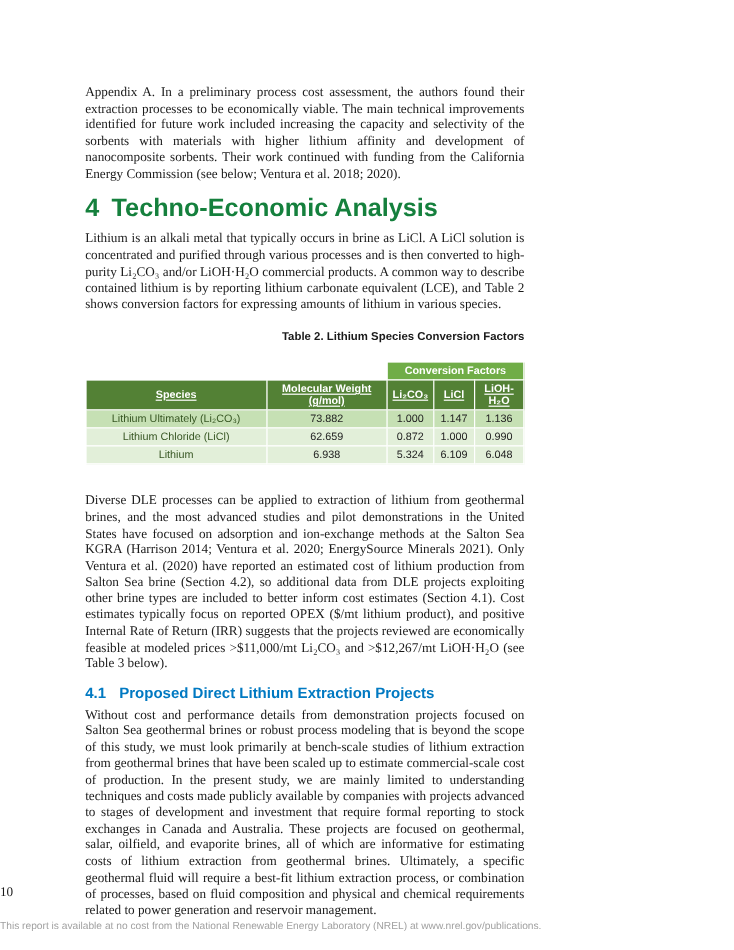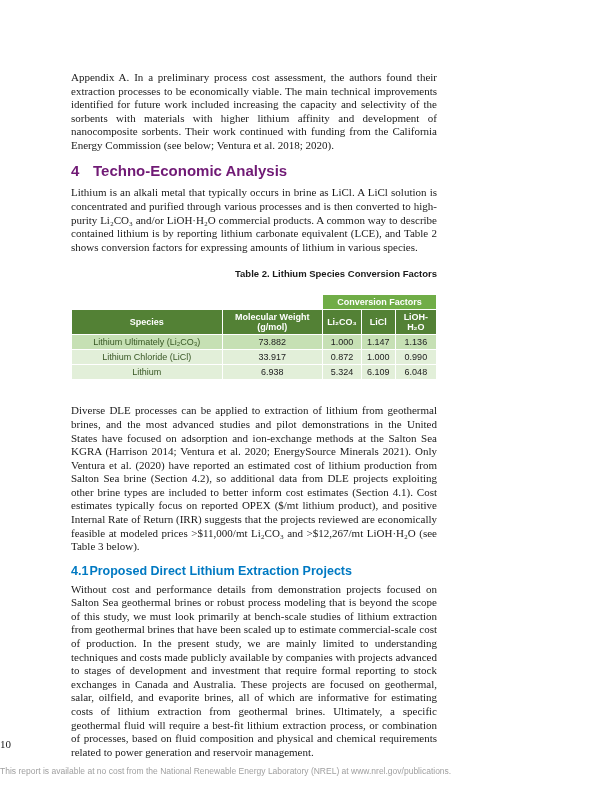--- a/index.html
+++ b/index.html
@@ -21,33 +21,33 @@
   }
   p.body-text {
     font-size: 11px;
     line-height: 1.235;
     text-align: justify;
     margin: 0 0 10px 0;
   }
   h1.section-heading {
     font-family: "Liberation Sans", sans-serif;
     font-weight: bold;
-    font-size: 15px;
-    color: #701a75;
+    font-size: 21px;
+    color: #15803d;
     margin: 3px 0 7px 0;
   }
   h1.section-heading .sec-num { display: inline-block; min-width: 22px; }
   h2.subsection-heading {
     font-family: "Liberation Sans", sans-serif;
     font-weight: bold;
     font-size: 12.5px;
     color: #0079C2;
     margin: 6px 0 5px 0;
   }
-  h2.subsection-heading .sec-num { display: inline-block; margin-right: 1px; }
+  h2.subsection-heading .sec-num { display: inline-block; margin-right: 11px; }
   .table-block { margin: 14px 0 24px 0; }
   .table-caption {
     font-family: "Liberation Sans", sans-serif;
     font-weight: bold;
     font-size: 9.5px;
     text-align: right;
     margin: 0 0 4px 0;
     color: #1a1a1a;
   }
   table.conv-table {
@@ -72,20 +72,21 @@
   th.blank-corner { background: transparent; border: none; }
   th.group-header {
     background: #70AD47;
     color: #ffffff;
     font-weight: bold;
   }
   th.col-header {
     background: #538135;
     color: #ffffff;
     font-weight: bold;
+    text-decoration: underline;
   }
   tr.row-odd td { background: #C6E0B4; }
   tr.row-even td { background: #E2EFD9; }
   td.species-cell { color: #375623; }
   td.num-cell { color: #222222; }
   .page-number {
     position: absolute;
     bottom: 42px;
     left: 0; right: 0;
     font-family: "Liberation Serif", serif;
@@ -141,21 +142,21 @@
         <tbody>
           <tr class="row-odd">
             <td class="species-cell">Lithium Ultimately (Li₂CO₃)</td>
             <td class="num-cell">73.882</td>
             <td class="num-cell">1.000</td>
             <td class="num-cell">1.147</td>
             <td class="num-cell">1.136</td>
           </tr>
           <tr class="row-even">
             <td class="species-cell">Lithium Chloride (LiCl)</td>
-            <td class="num-cell">33.917</td>
+            <td class="num-cell">62.659</td>
             <td class="num-cell">0.872</td>
             <td class="num-cell">1.000</td>
             <td class="num-cell">0.990</td>
           </tr>
           <tr class="row-even">
             <td class="species-cell">Lithium</td>
             <td class="num-cell">6.938</td>
             <td class="num-cell">5.324</td>
             <td class="num-cell">6.109</td>
             <td class="num-cell">6.048</td>

